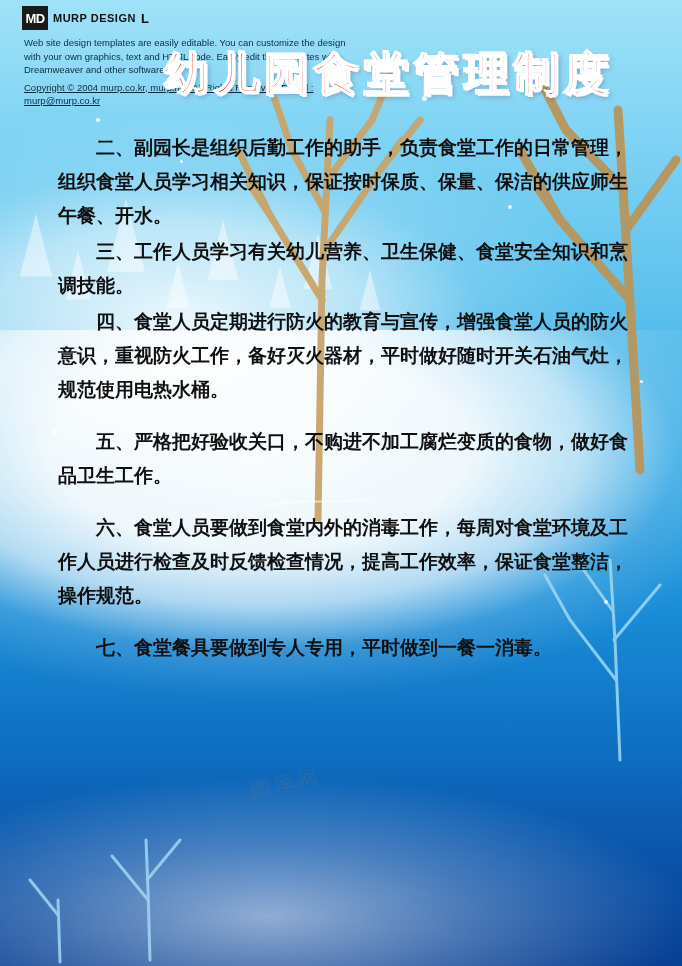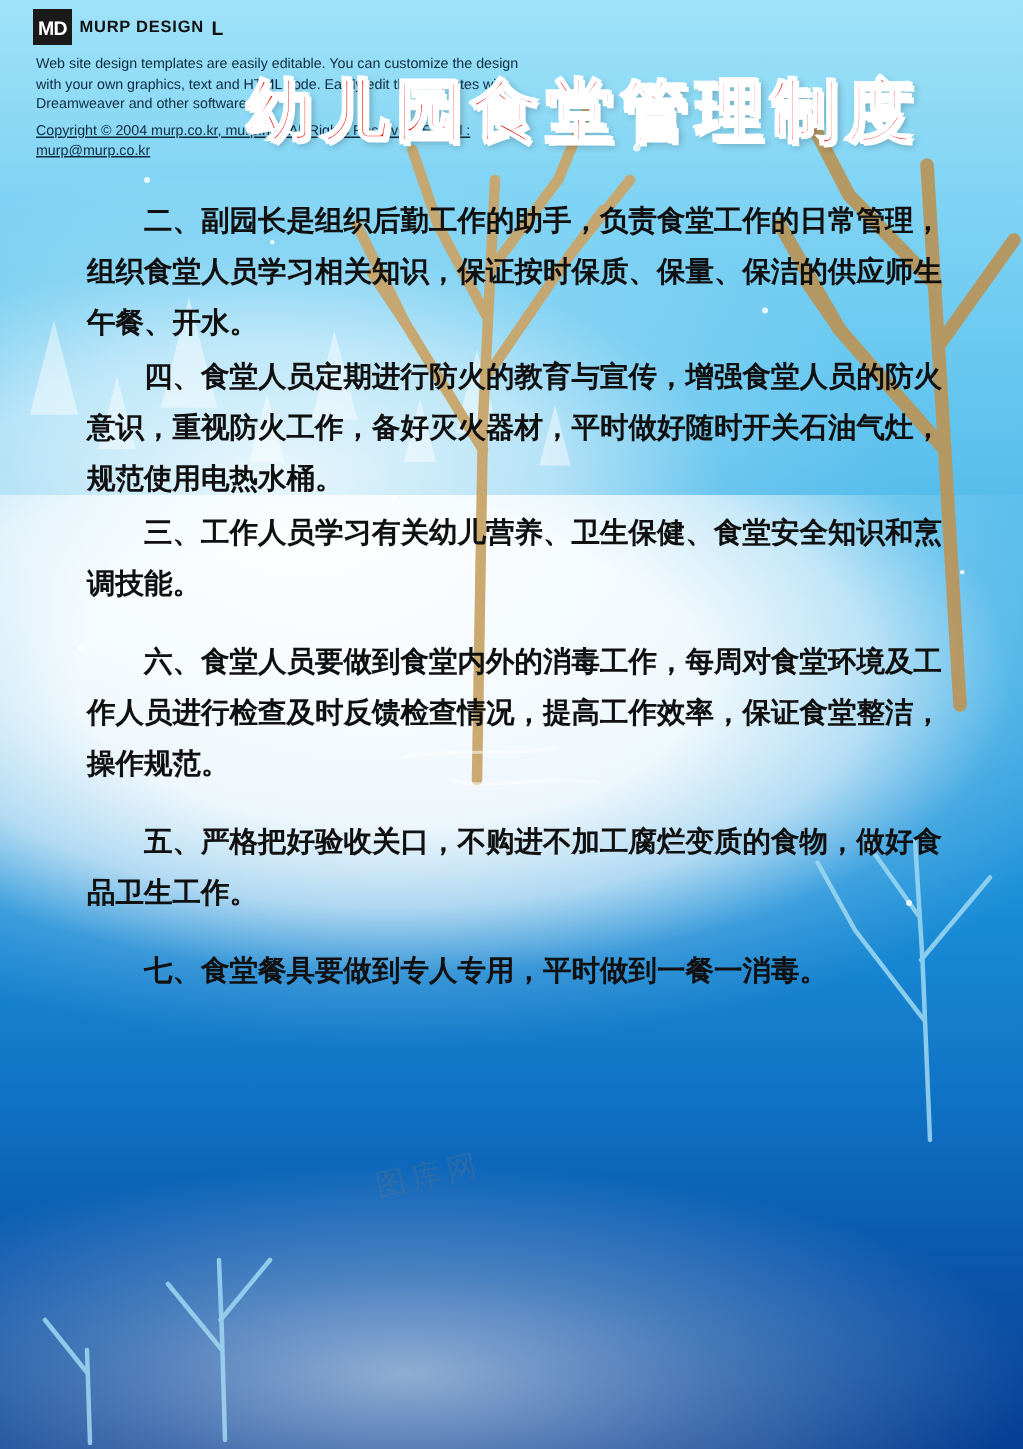--- a/index.html
+++ b/index.html
@@ -287,23 +287,23 @@
     <span>customize the design with your own graphics, text</span>
     <span>and HTML code. Easily edit the templates with</span>
     <span>Dreamweaver and other software</span>
     <span class="copy">Copyright © 2004 murp.co.kr, murp.net, All Rights Reserved, E-mail : murp@murp.co.kr</span>
   </div>
 
   <div class="title">幼儿园食堂管理制度</div>
 
   <div class="body-text">
     <p class="para">二、副园长是组织后勤工作的助手，负责食堂工作的日常管理，组织食堂人员学习相关知识，保证按时保质、保量、保洁的供应师生午餐、开水。</p>
+    <p class="para">三、工作人员学习有关幼儿营养、卫生保健、食堂安全知识和烹调技能。</p>
     <p class="para">四、食堂人员定期进行防火的教育与宣传，增强食堂人员的防火意识，重视防火工作，备好灭火器材，平时做好随时开关石油气灶，规范使用电热水桶。</p>
-    <p class="para">三、工作人员学习有关幼儿营养、卫生保健、食堂安全知识和烹调技能。</p>
+    <p class="para gap">五、严格把好验收关口，不购进不加工腐烂变质的食物，做好食品卫生工作。</p>
     <p class="para gap">六、食堂人员要做到食堂内外的消毒工作，每周对食堂环境及工作人员进行检查及时反馈检查情况，提高工作效率，保证食堂整洁，操作规范。</p>
-    <p class="para gap">五、严格把好验收关口，不购进不加工腐烂变质的食物，做好食品卫生工作。</p>
     <p class="para gap">七、食堂餐具要做到专人专用，平时做到一餐一消毒。</p>
   </div>
 
   <div class="watermark">图库网</div>
 
 
 </div>
 
 </body></html>

